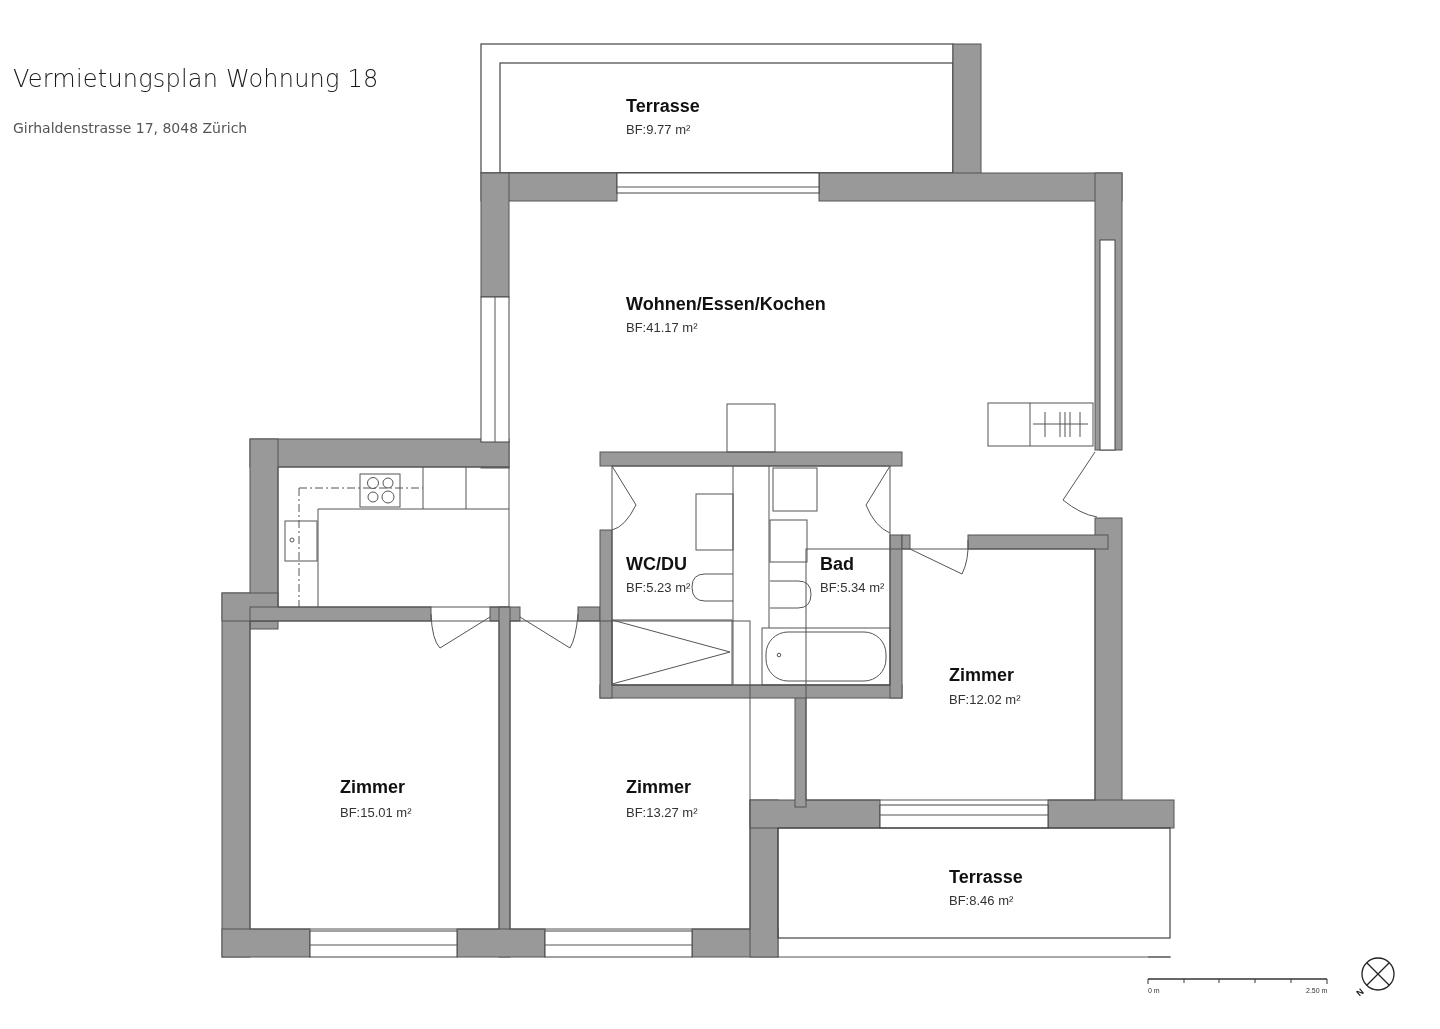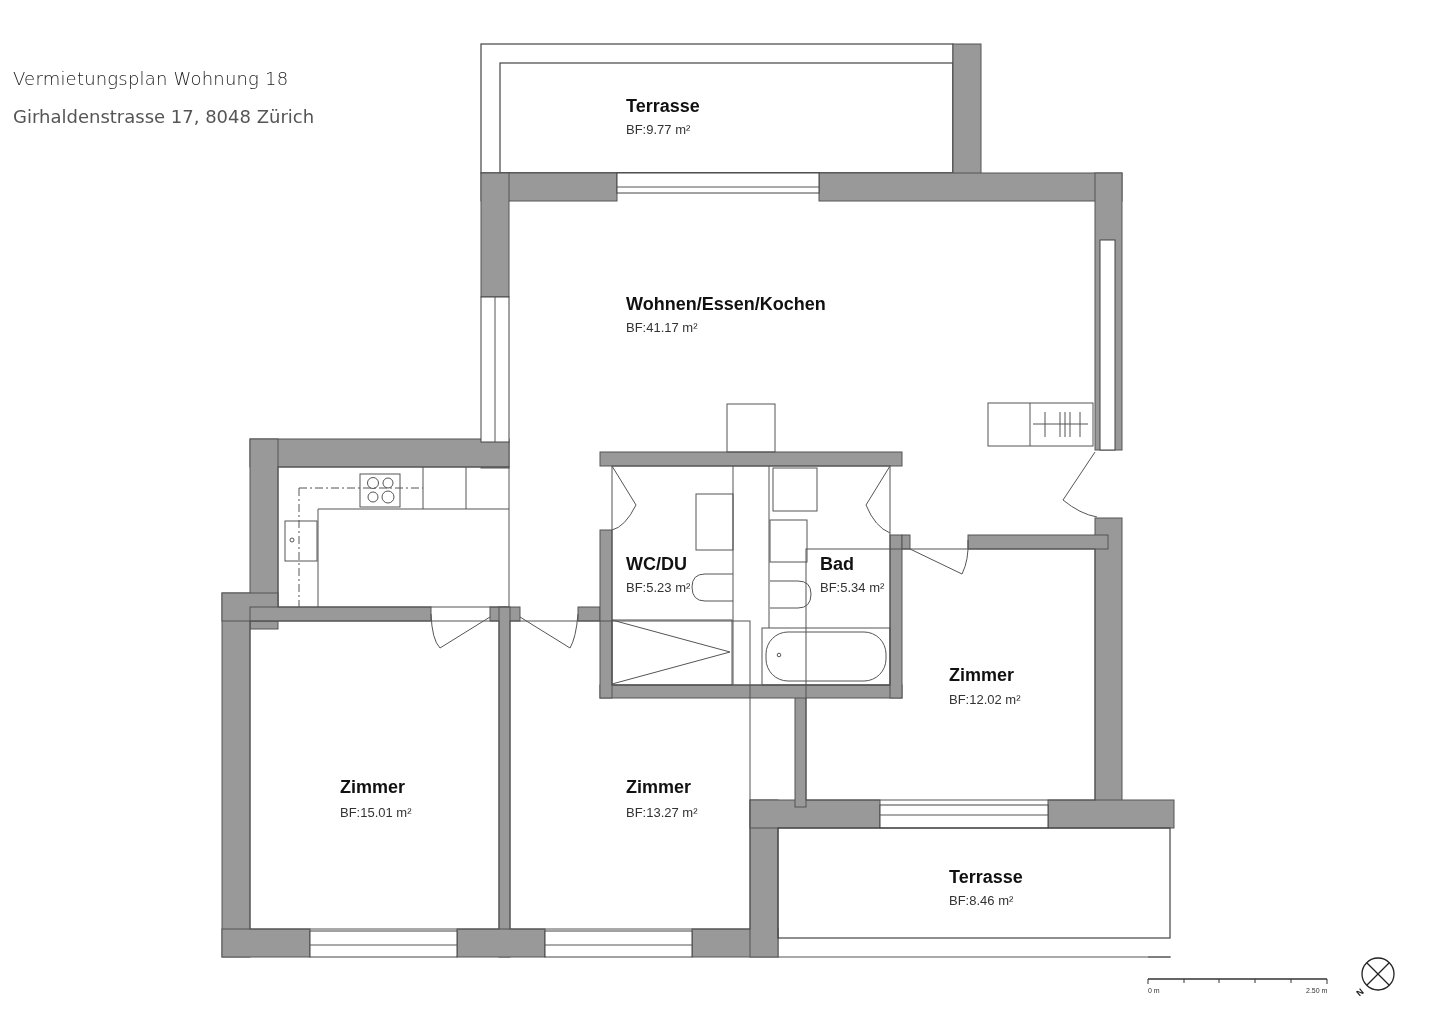--- a/index.html
+++ b/index.html
@@ -1,19 +1,19 @@
 <!DOCTYPE html>
 <html><head>
 <meta charset="utf-8">
 <style>
   html, body { margin:0; padding:0; background:#ffffff; }
   body { width:1440px; height:1029px; position:relative; overflow:hidden; font-family:"Liberation Sans", sans-serif; }
   .header { position:absolute; left:13px; top:62px; }
-  .title { font-family:"DejaVu Sans", sans-serif; font-size:18px; color:#1a1a1a; font-weight:300; letter-spacing:0.2px; line-height:34px; }
-  .subtitle { font-family:"DejaVu Sans", sans-serif; font-size:18px; color:#555; margin-top:10px; }
+  .title { font-family:"DejaVu Sans", sans-serif; font-size:24px; color:#1a1a1a; font-weight:300; letter-spacing:0.2px; line-height:34px; }
+  .subtitle { font-family:"DejaVu Sans", sans-serif; font-size:14px; color:#555; margin-top:24px; }
   svg.plan { position:absolute; left:0; top:0; }
   .wall { fill:#999999; stroke:#555; stroke-width:1; }
   .line { fill:none; stroke:#444; stroke-width:1.2; }
   .thin { fill:none; stroke:#555; stroke-width:1; }
   .win { fill:#fff; stroke:#444; stroke-width:1; }
   .room-name { font-family:"Liberation Sans", sans-serif; font-weight:bold; font-size:18px; fill:#111; }
   .room-area { font-family:"Liberation Sans", sans-serif; font-size:13px; fill:#333; }
   .scale-label { font-family:"Liberation Sans", sans-serif; font-size:7px; fill:#333; }
 </style>
 </head>

